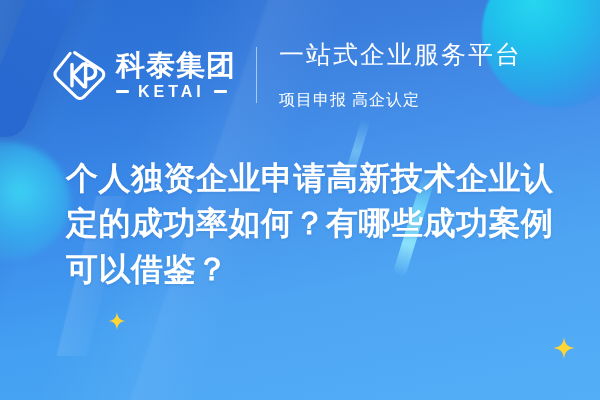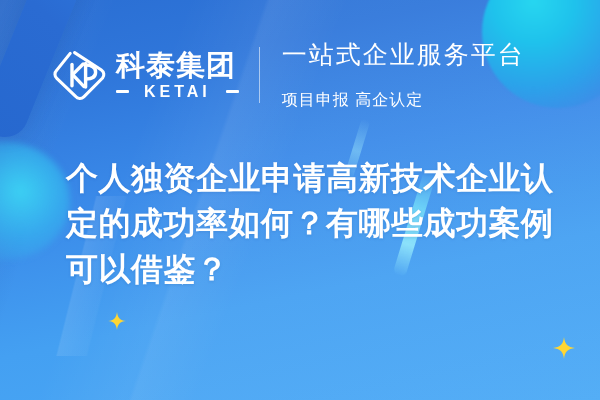--- a/index.html
+++ b/index.html
@@ -118,21 +118,21 @@
     font-size: 29px;
     font-weight: bold;
     letter-spacing: 1px;
     line-height: 1.04;
     white-space: nowrap;
   }
   .logo-en-row {
     display: flex;
     align-items: center;
     margin-top: 3px;
-    gap: 15px;
+    gap: 9px;
   }
   .logo-rule {
     height: 3px; width: 13px;
     background: #ffffff;
     border-radius: 1px;
   }
   .logo-en {
     color: #ffffff;
     font-size: 16px;
     font-weight: bold;
@@ -142,21 +142,21 @@
   }
 
   .divider {
     width: 1px;
     height: 56px;
     background: rgba(255,255,255,0.55);
     margin: 0 22px 0 20px;
     flex: 0 0 1px;
   }
 
-  .tagline { display: flex; flex-direction: column; justify-content: center; }
+  .tagline { display: flex; flex-direction: column; justify-content: center; font-family: Liberation Serif, serif; }
   .tagline-main {
     color: #ffffff;
     font-size: 25px;
     line-height: 1.16;
     letter-spacing: 2px;
     white-space: nowrap;
   }
   .tagline-sub {
     color: #ffffff;
     font-size: 16px;

